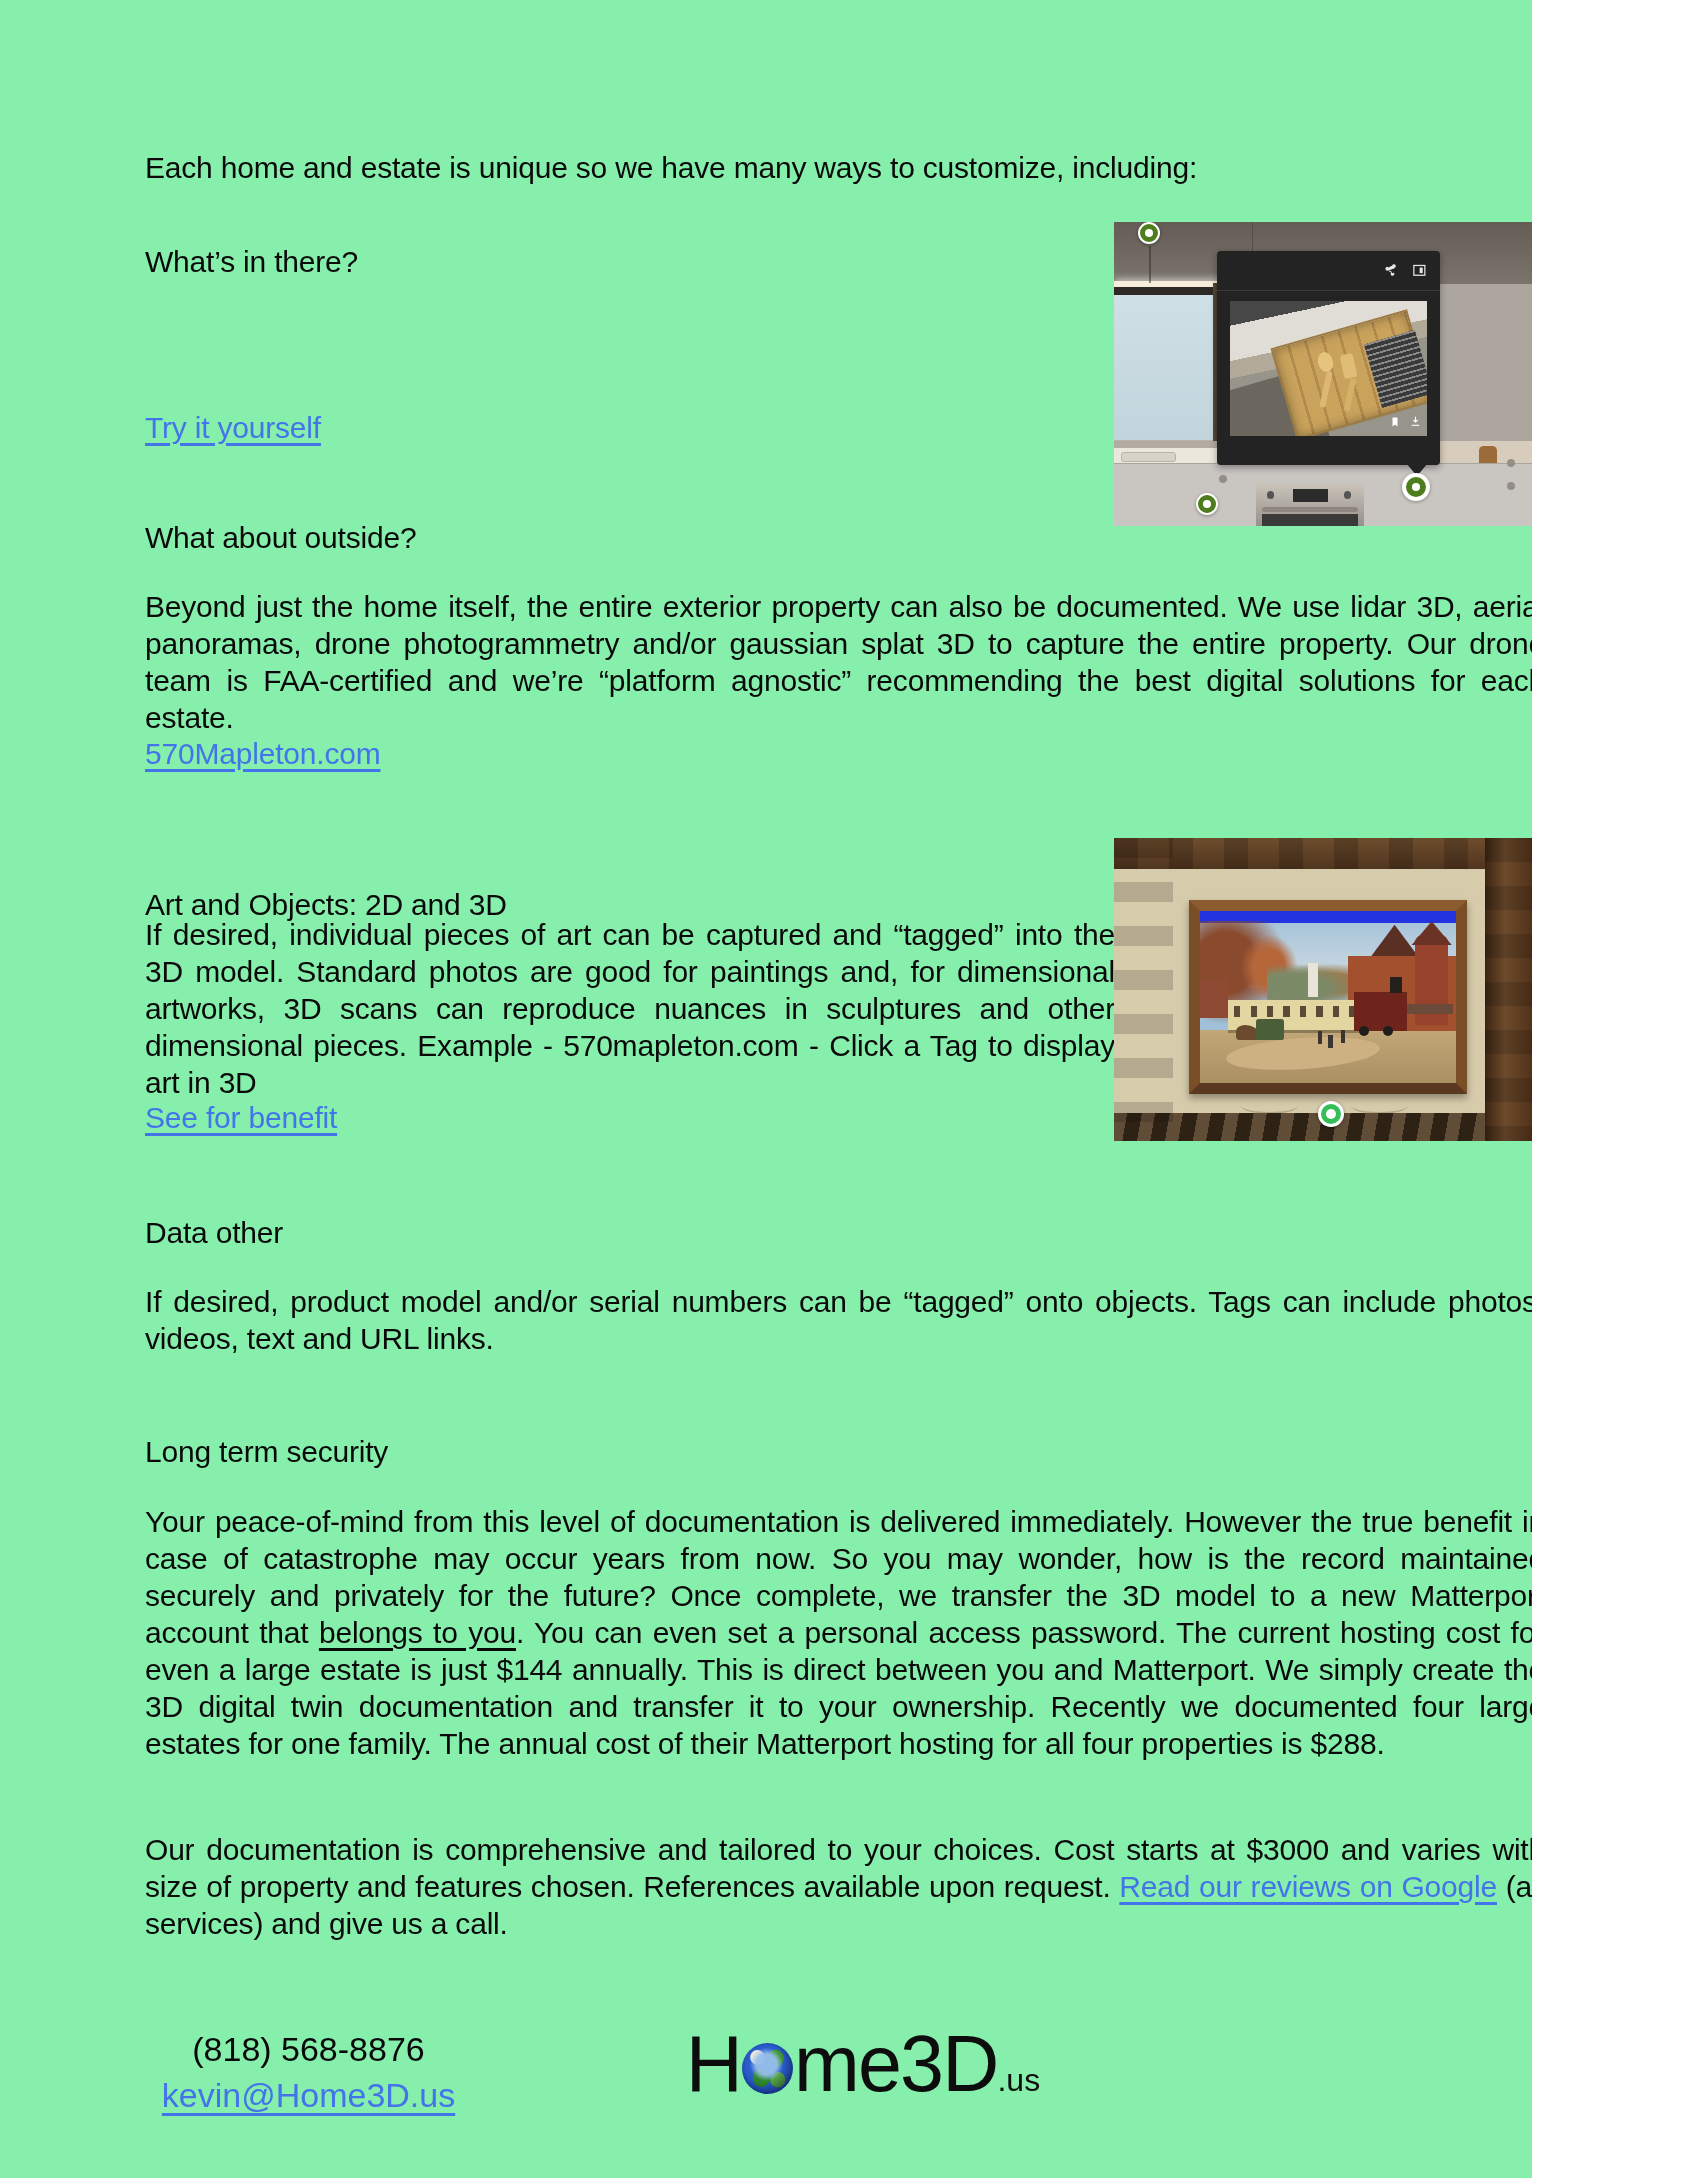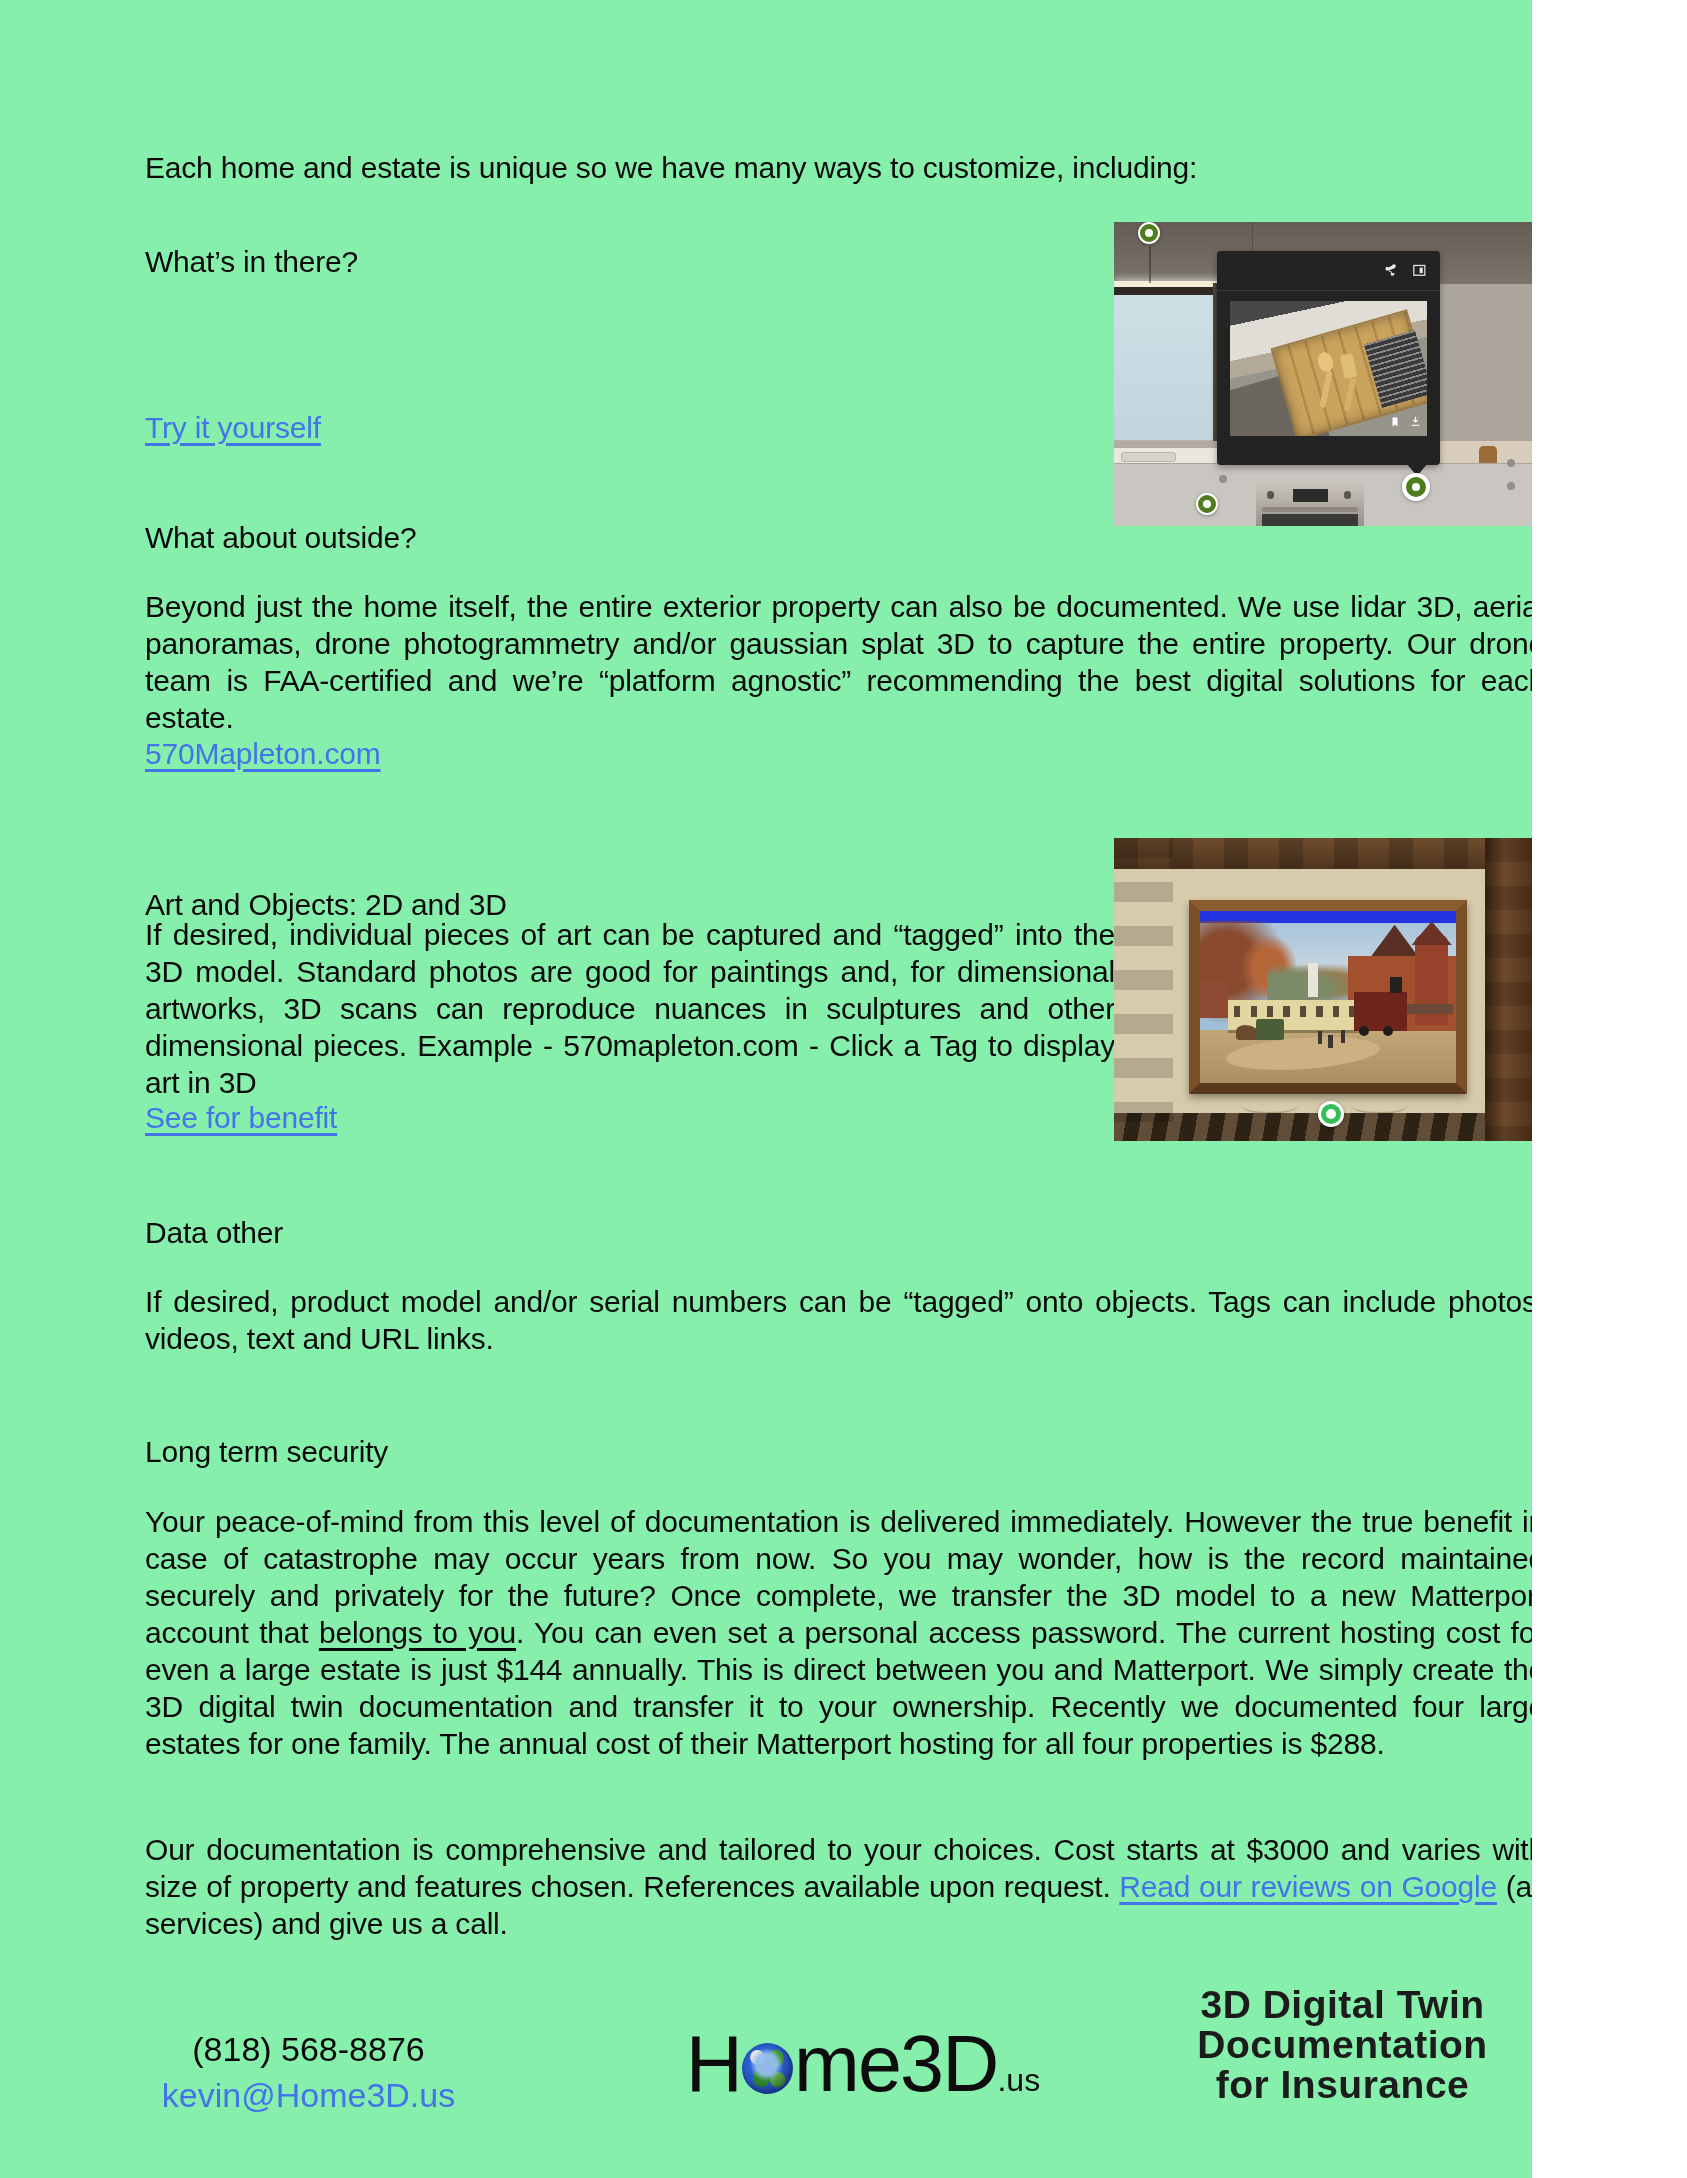--- a/index.html
+++ b/index.html
@@ -105,21 +105,21 @@
   .a-fig{position:absolute;width:4.6px;height:13px;background:#3a3530;}
   .a-ground{position:absolute;left:0;top:69%;width:100%;height:31%;
             background:linear-gradient(180deg,#c2a878,#a98f62);}
   .a-path{position:absolute;left:10%;top:74%;width:60%;height:18%;background:#cdb183;transform:rotate(-4deg);border-radius:50%;}
   .a-wire{position:absolute;width:57px;height:14.7px;border-bottom:2.8px solid #b3a782;border-radius:50%;}
   .art-tag{position:absolute;left:204px;top:263px;width:20px;height:20px;border-radius:50%;background:#35bd58;border:3.7px solid #fff;box-shadow:0 0.9px 3.7px rgba(0,0,0,.4);}
   .art-tag::after{content:"";position:absolute;inset:0;margin:auto;width:10px;height:10px;border-radius:50%;background:#fff;}
 
   
   .contact{position:absolute;left:145px;top:2026px;width:327px;text-align:center;font-size:34px;line-height:46px;}
-  .contact a{color:#4374e9;text-underline-offset:5.5px;}
+  .contact a{color:#4374e9;text-decoration:underline;text-underline-offset:5.5px;}
   .logo{position:absolute;left:606px;top:2013px;width:514px;height:101px;display:flex;justify-content:center;align-items:center;}
   .logo-txt{font-size:79px;letter-spacing:-1.8px;color:#0d0d0d;font-weight:400;white-space:nowrap;}
   .globe{display:inline-block;width:51px;height:51px;border-radius:50%;margin:0 0.9px;vertical-align:-3.7px;
          background:
            radial-gradient(circle at 48% 42%,rgba(150,190,235,.95) 0 26%,rgba(150,190,235,0) 42%),
            radial-gradient(ellipse at 30% 28%,#e9e7e1 0 13%,transparent 15%),
            radial-gradient(ellipse at 66% 30%,#3f9b32 0 16%,transparent 18%),
            radial-gradient(ellipse at 38% 68%,#2f8b2c 0 18%,transparent 20%),
            radial-gradient(ellipse at 70% 72%,#57a844 0 14%,transparent 16%),
            radial-gradient(circle at 50% 50%,#2b5fd0 0 60%,#123a9e 100%);
@@ -266,20 +266,15 @@
 
   <div class="contact">
     <div>(818) 568-8876</div>
     <div><a>kevin@Home3D.us</a></div>
   </div>
 
   <div class="logo">
     <span class="logo-txt"><span>H</span><span class="globe"></span><span>me3D</span><span class="logo-tld">.us</span></span>
   </div>
 
-  <div class="tagline">
-    <div>3D Digital Twin</div>
-    <div>Documentation</div>
-    <div>for Insurance</div>
-  </div>
 
 </div>
 
 
 </body></html>

